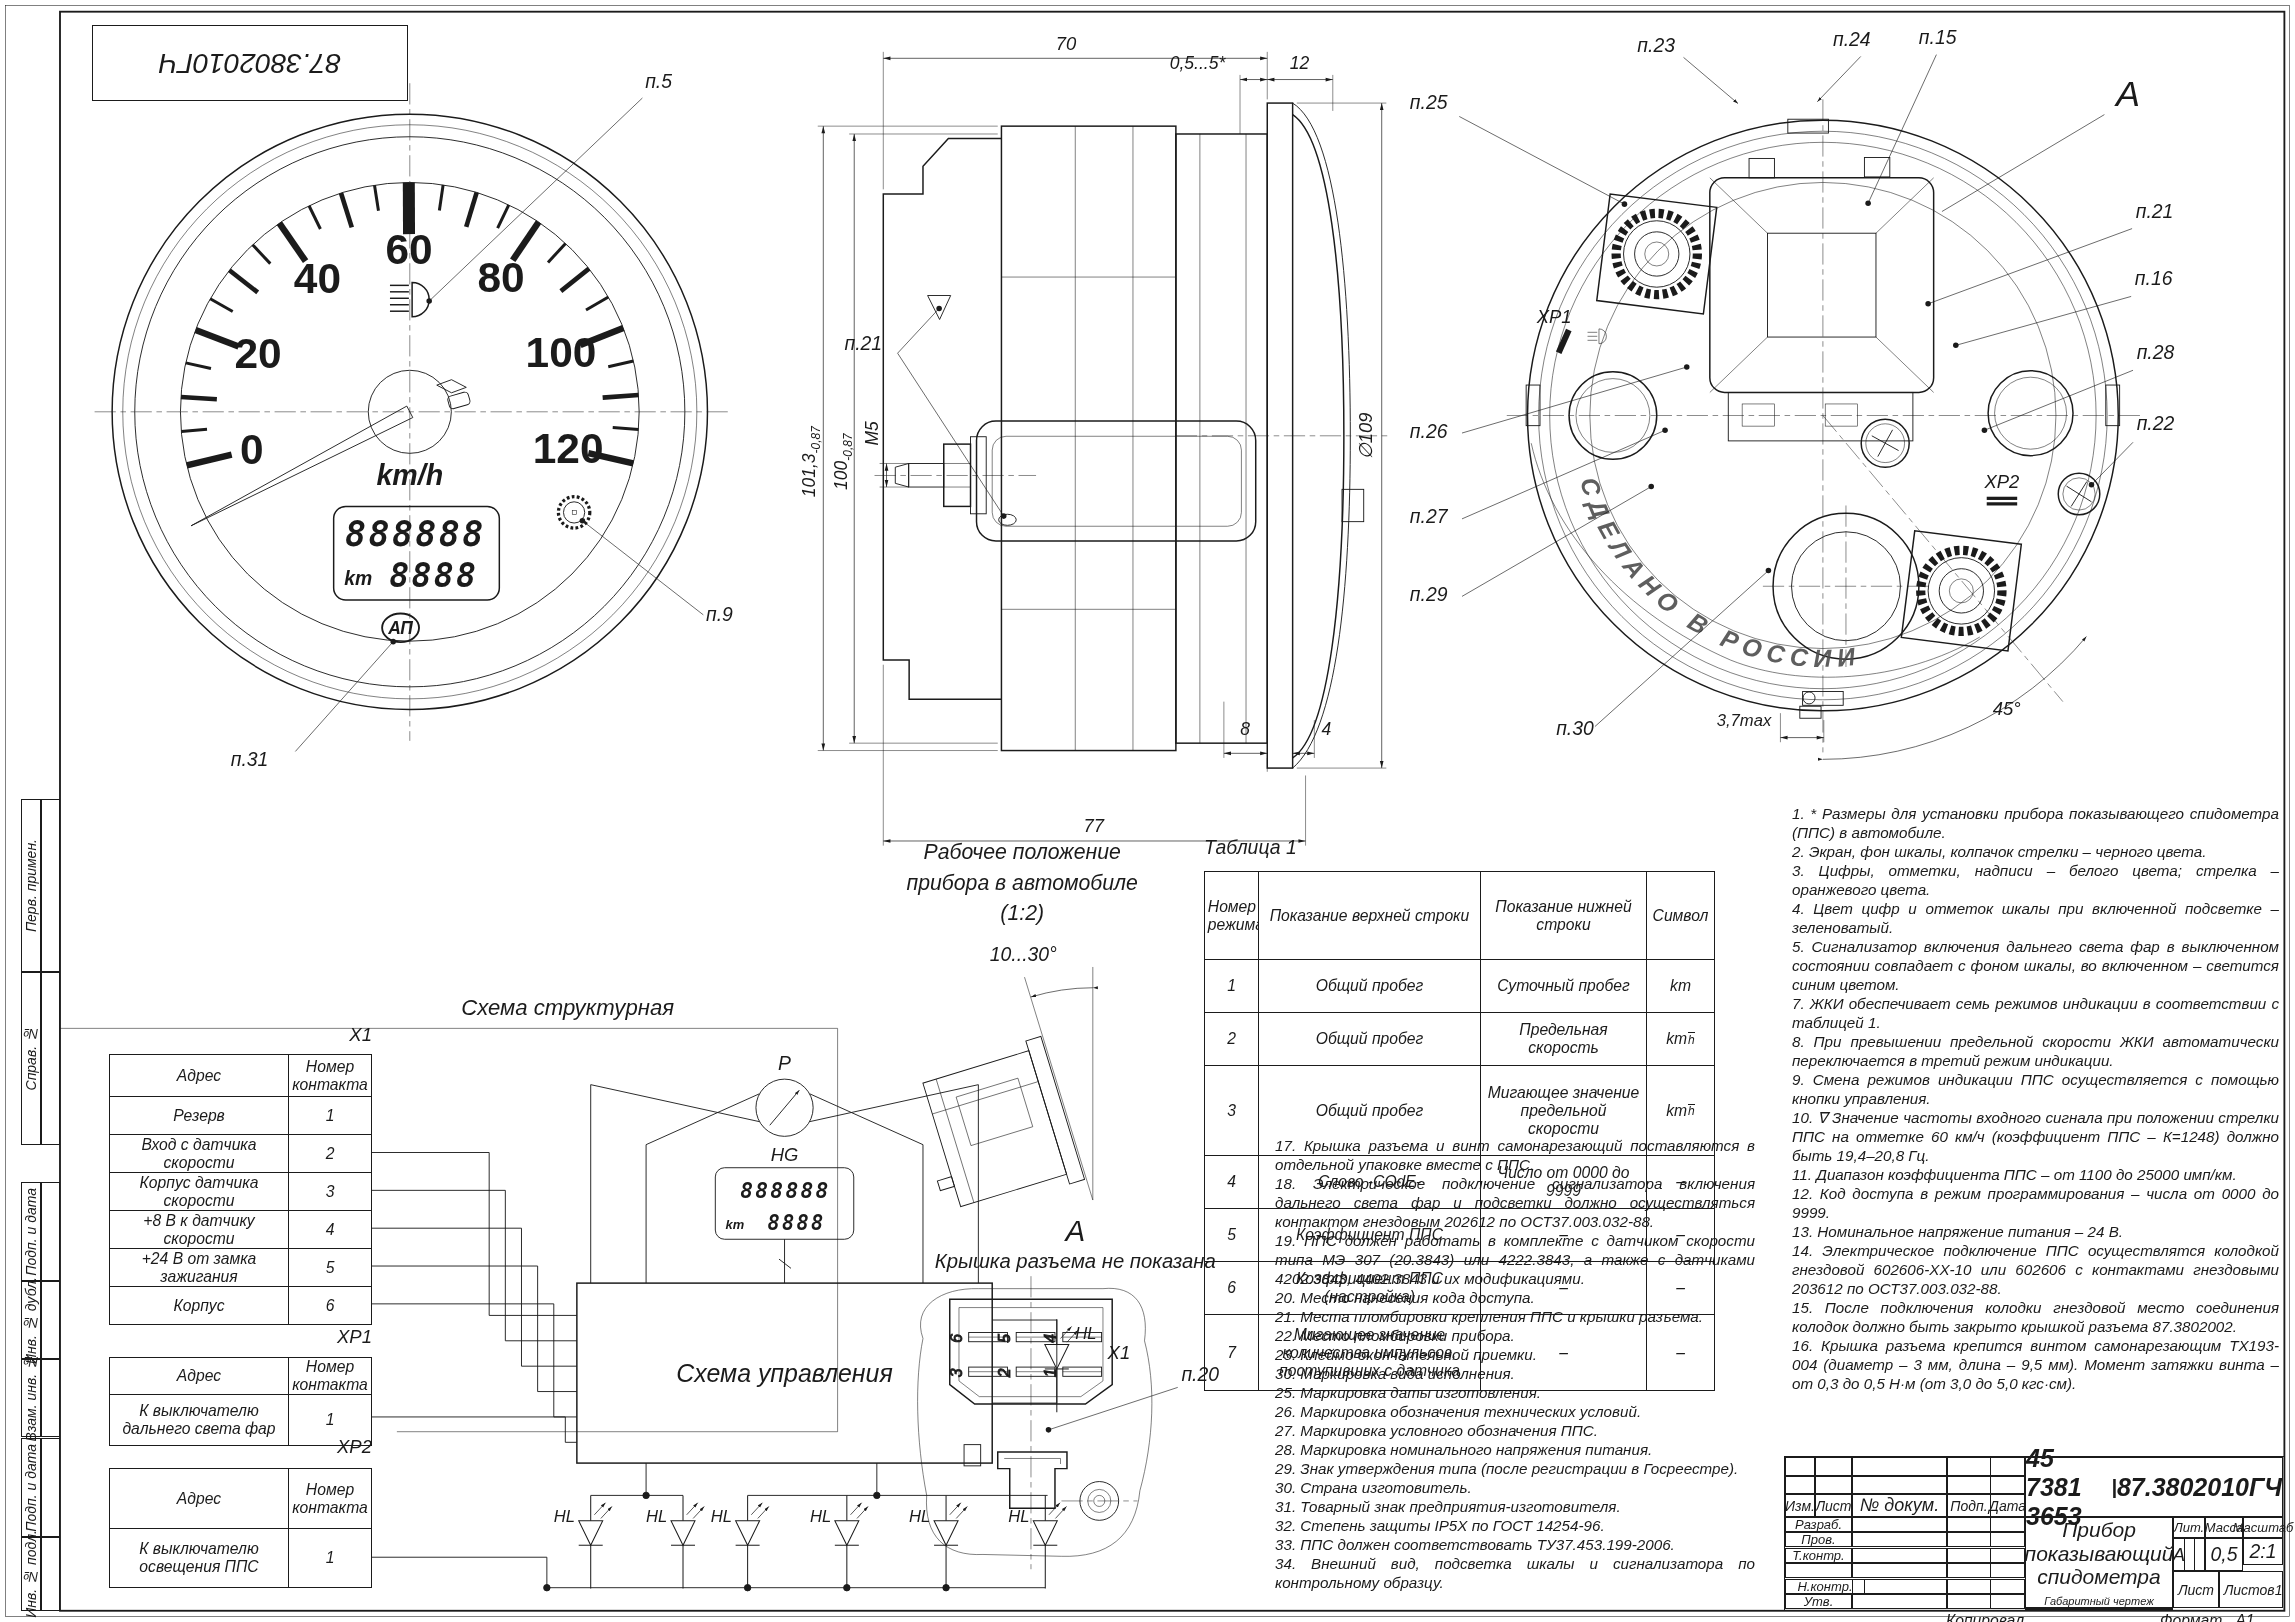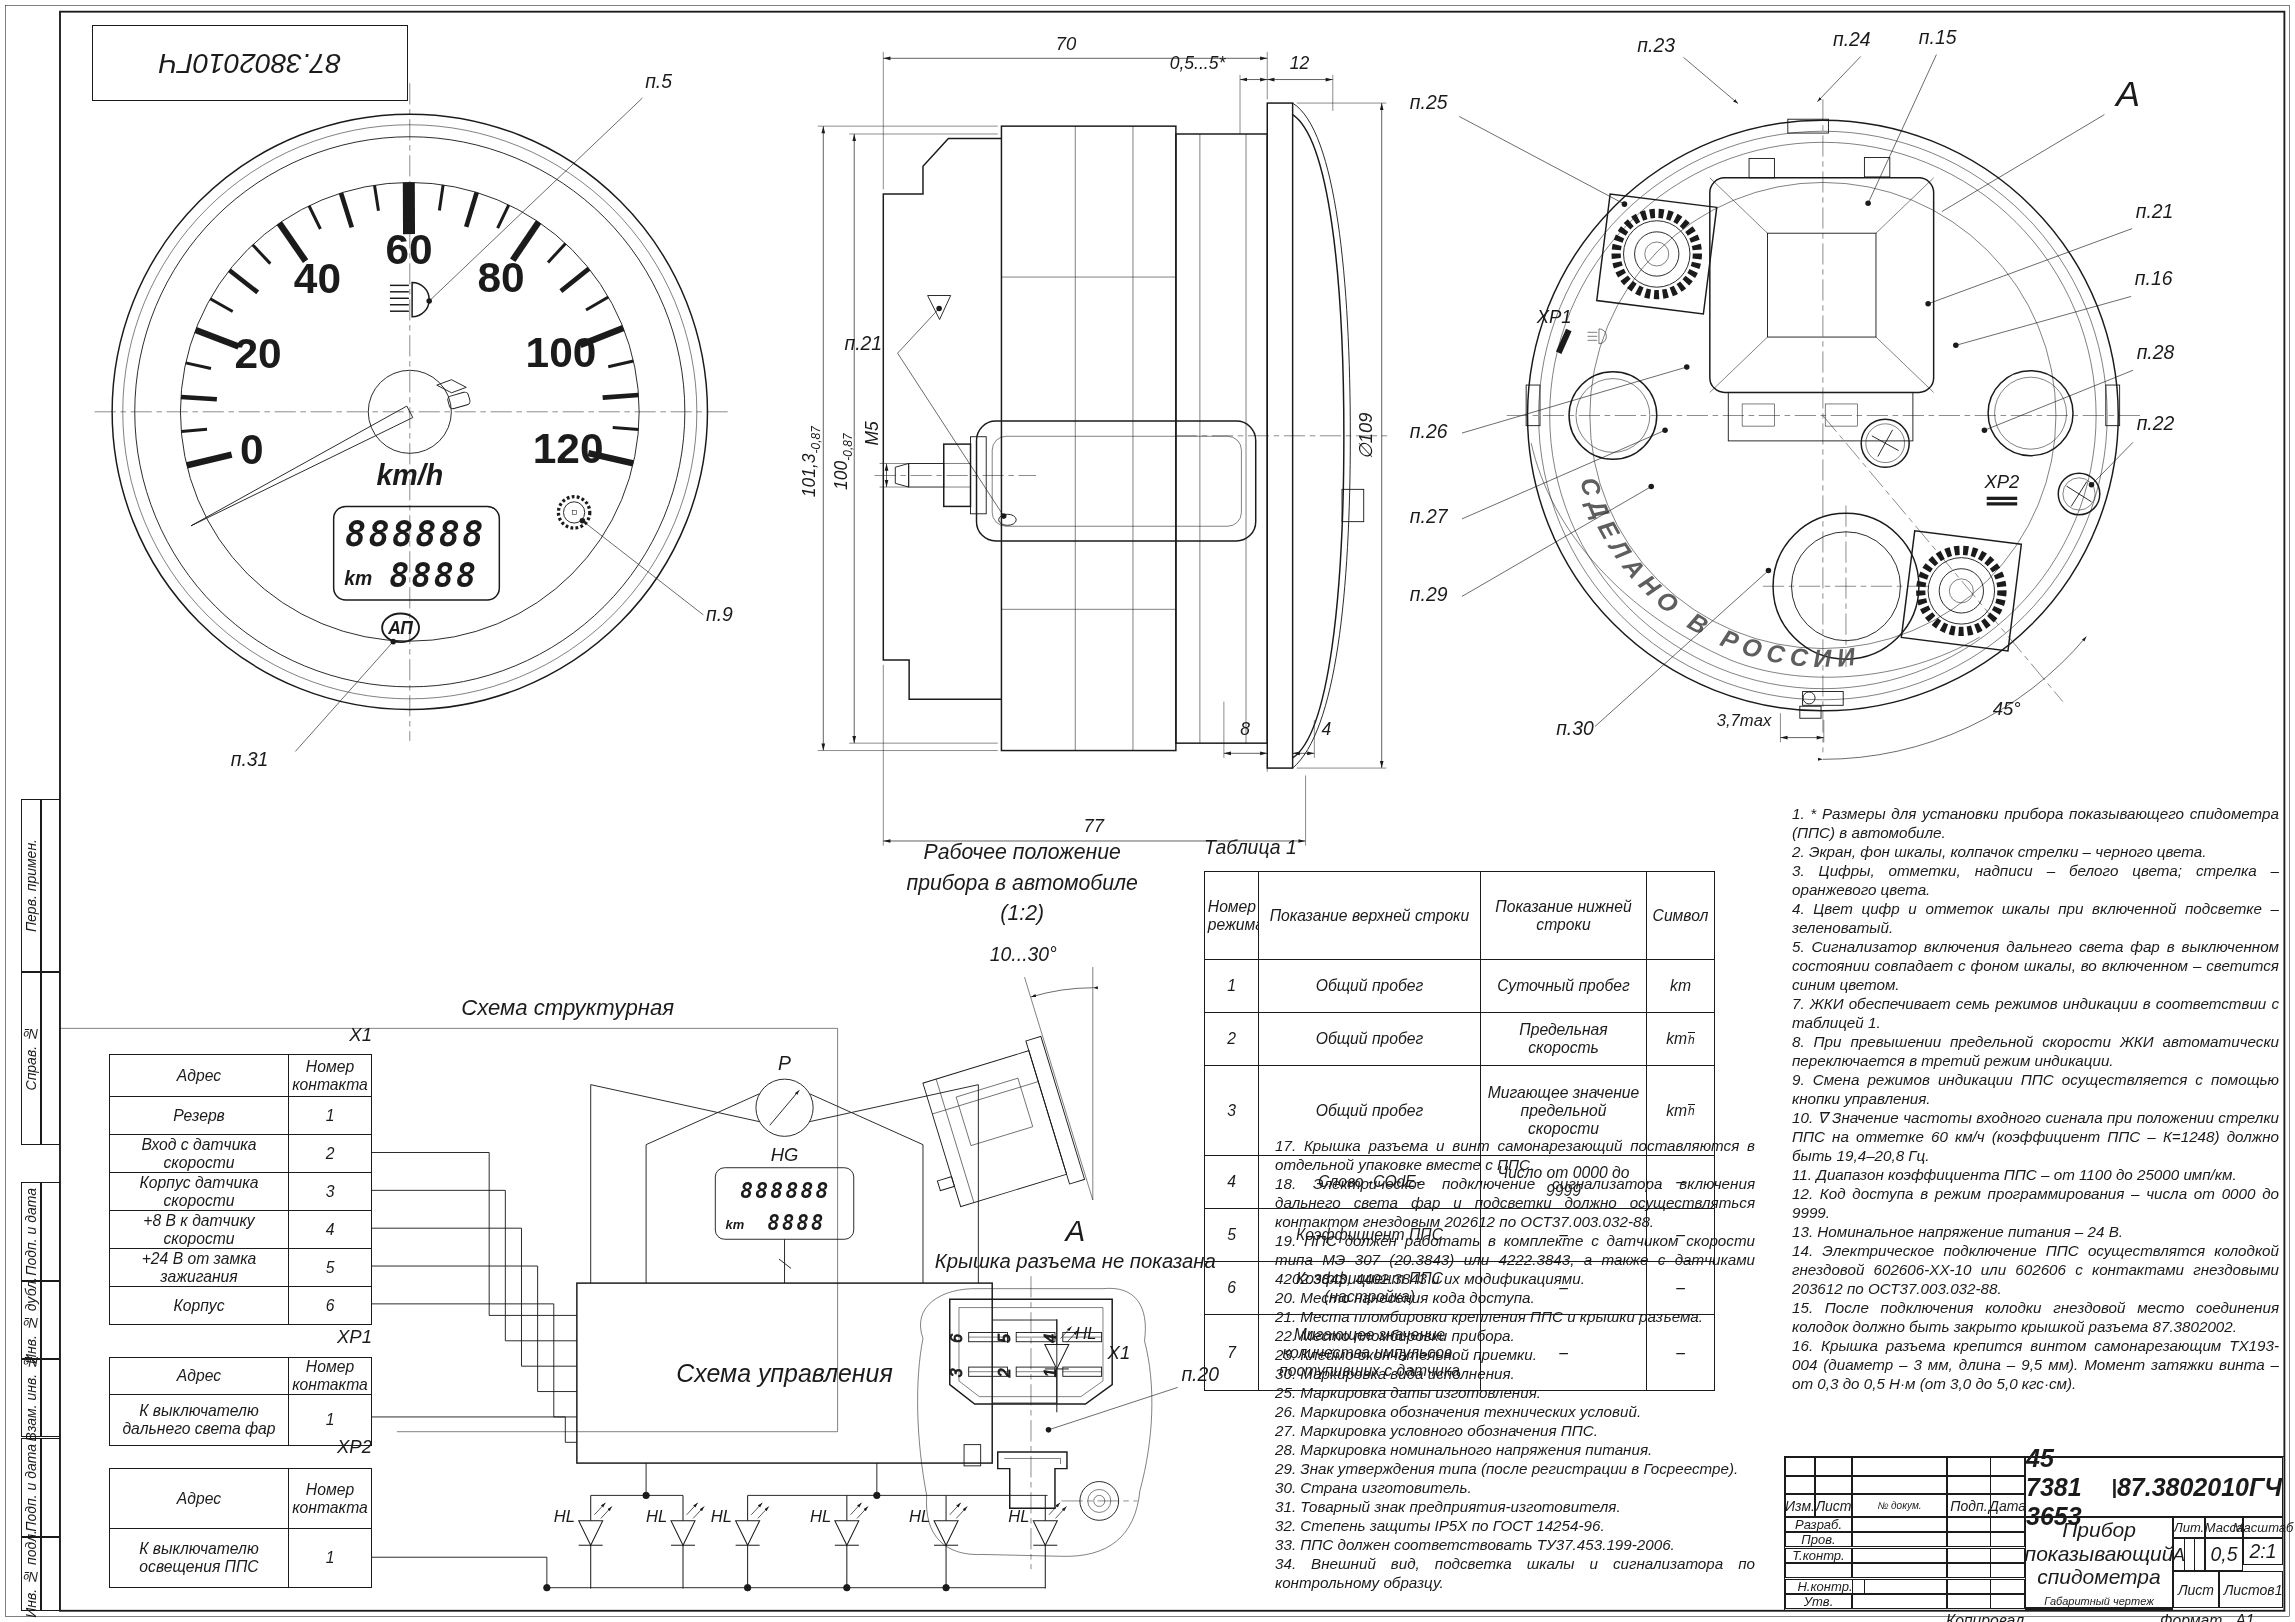--- a/index.html
+++ b/index.html
@@ -719,21 +719,21 @@
       <div style="left:67px;top:0px;width:95px;height:18.5px;font-size:13px;" class="cell"></div>
       <div style="left:162px;top:0px;width:44px;height:18.5px;font-size:13px;" class="cell"></div>
       <div style="left:205px;top:0px;width:35px;height:18.5px;font-size:13px;" class="cell"></div>
       <div style="left:0px;top:18.5px;width:30px;height:18.5px;font-size:13px;" class="cell"></div>
       <div style="left:30px;top:18.5px;width:37px;height:18.5px;font-size:13px;" class="cell"></div>
       <div style="left:67px;top:18.5px;width:95px;height:18.5px;font-size:13px;" class="cell"></div>
       <div style="left:162px;top:18.5px;width:44px;height:18.5px;font-size:13px;" class="cell"></div>
       <div style="left:205px;top:18.5px;width:35px;height:18.5px;font-size:13px;" class="cell"></div>
       <div style="left:0px;top:37px;width:30px;height:23px;font-size:14px;" class="cell">Изм.</div>
       <div style="left:30px;top:37px;width:37px;height:23px;font-size:14px;" class="cell">Лист</div>
-      <div style="left:67px;top:37px;width:95px;height:23px;font-size:10px;" class="cell">№ докум.</div>
+      <div style="left:67px;top:37px;width:95px;height:23px;font-size:18px;" class="cell">№ докум.</div>
       <div style="left:162px;top:37px;width:44px;height:23px;font-size:14px;" class="cell">Подп.</div>
       <div style="left:205px;top:37px;width:35px;height:23px;font-size:14px;" class="cell">Дата</div>
       <div style="left:0px;top:60px;width:67px;height:15.4px;font-size:13px;" class="cell">Разраб.</div>
       <div style="left:67px;top:60px;width:95px;height:15.4px;font-size:13px;" class="cell"></div>
       <div style="left:162px;top:60px;width:44px;height:15.4px;font-size:13px;" class="cell"></div>
       <div style="left:205px;top:60px;width:35px;height:15.4px;font-size:13px;" class="cell"></div>
       <div style="left:0px;top:75px;width:67px;height:15.4px;font-size:13px;" class="cell">Пров.</div>
       <div style="left:67px;top:75px;width:95px;height:15.4px;font-size:13px;" class="cell"></div>
       <div style="left:162px;top:75px;width:44px;height:15.4px;font-size:13px;" class="cell"></div>
       <div style="left:205px;top:75px;width:35px;height:15.4px;font-size:13px;" class="cell"></div>

